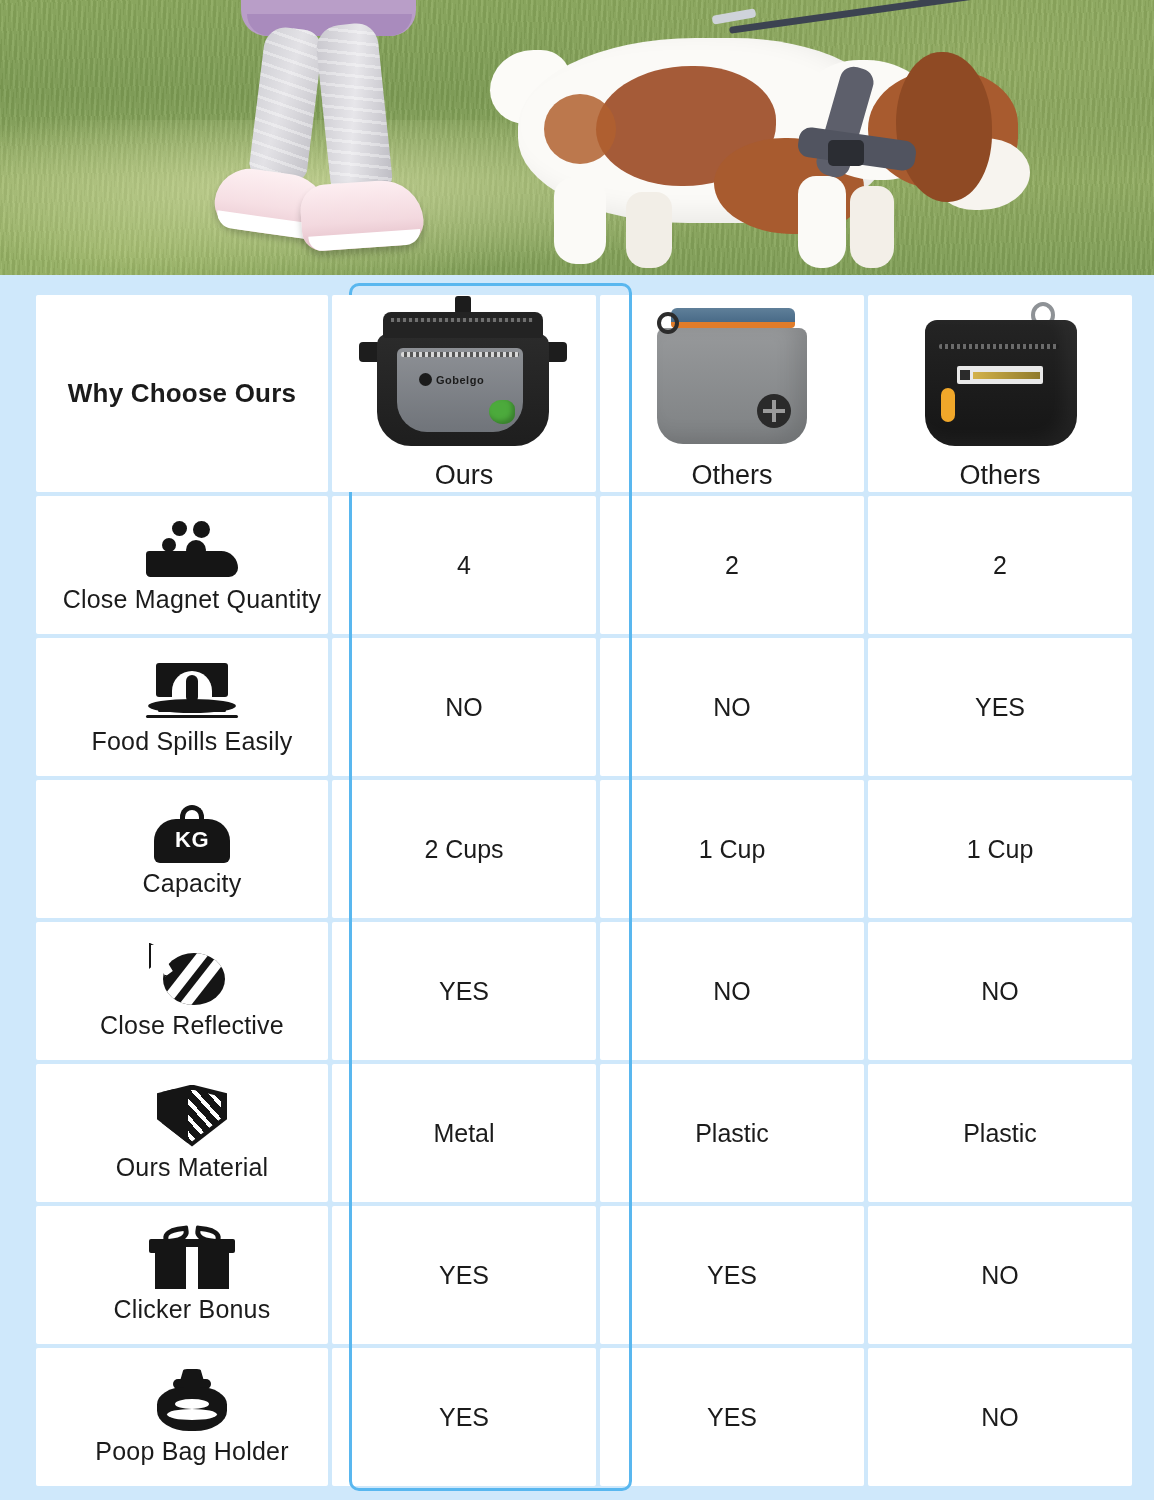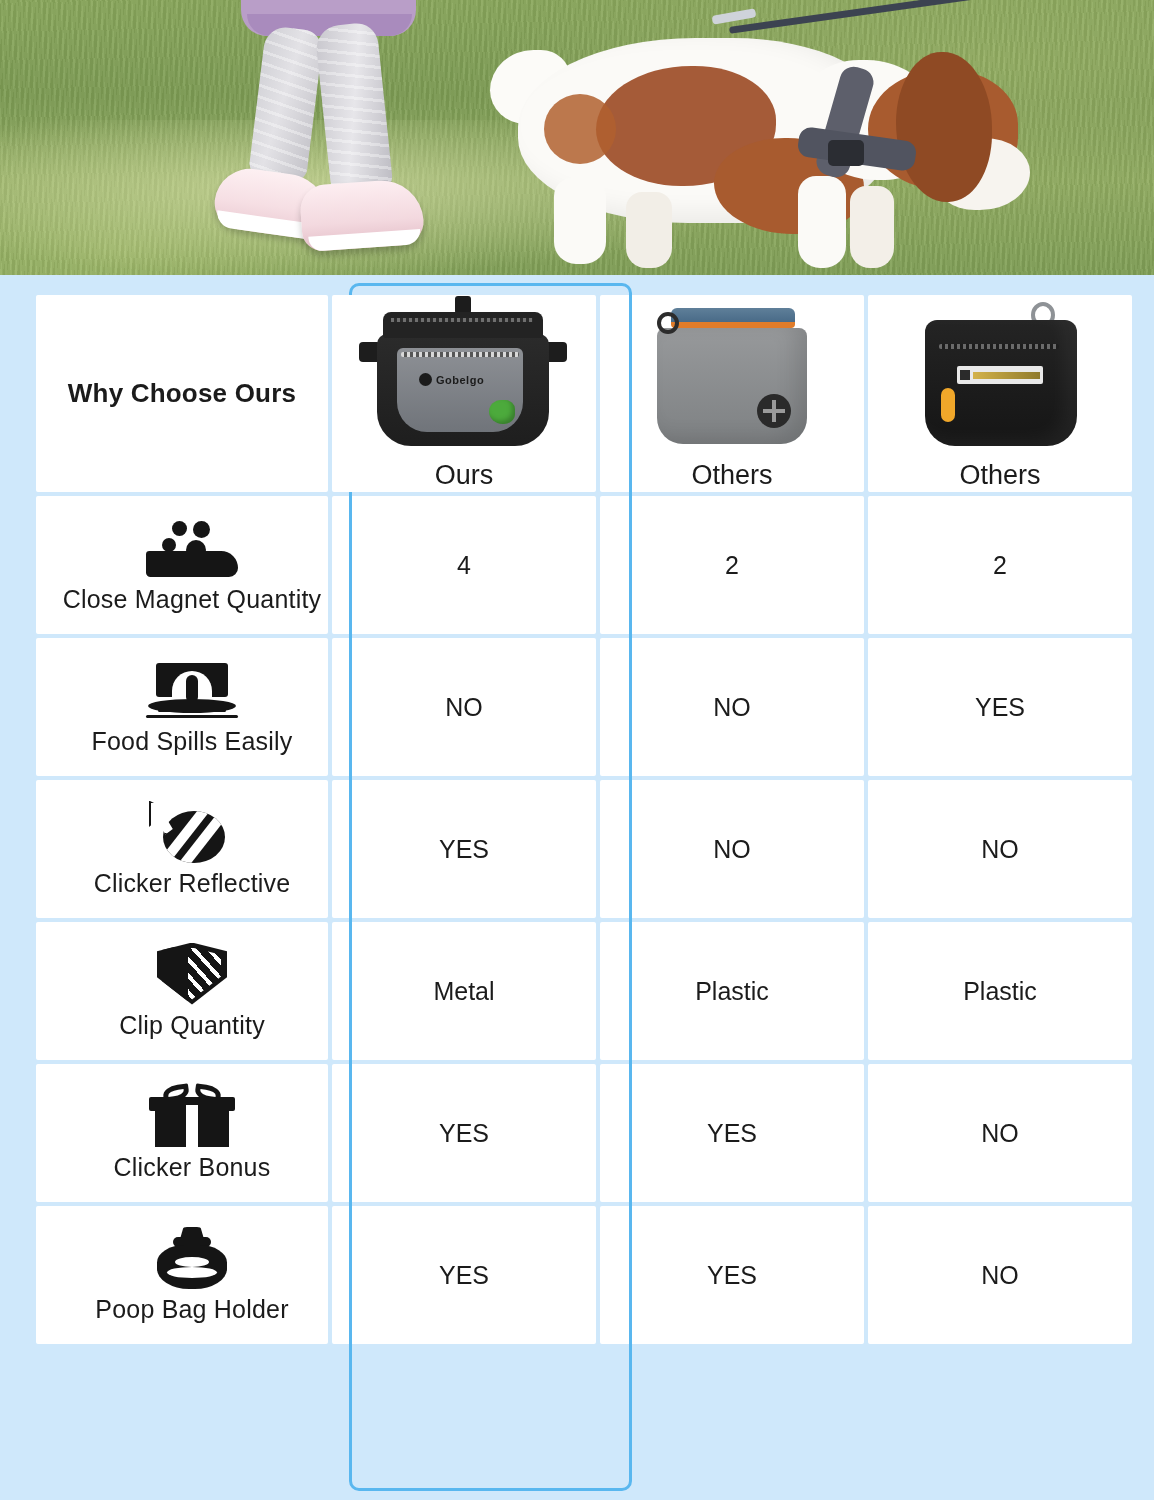--- a/index.html
+++ b/index.html
@@ -446,47 +446,64 @@
             </div>
           </div>
           <div class="flabel">Food Spills Easily</div>
         </div>
       </td>
       <td class="col">NO</td>
       <td class="col">NO</td>
       <td class="col">YES</td>
     </tr>
 
+    <tr>
+      <td class="feature">
+        <div class="fcell">
+          <div class="ficon">
+            <div class="icon-kg">
+              <div class="hook"></div>
+              <div class="body"></div>
+              <div class="txt">KG</div>
+            </div>
+          </div>
+          <div class="flabel">Capacity</div>
+        </div>
+      </td>
+      <td class="col">2 Cups</td>
+      <td class="col">1 Cup</td>
+      <td class="col">1 Cup</td>
+    </tr>
 
     <tr>
       <td class="feature">
         <div class="fcell">
           <div class="ficon">
             <div class="icon-reflect">
               <div class="circ"></div>
               <div class="arrow"></div>
             </div>
           </div>
-          <div class="flabel">Clicker Reflective</div>
+          <div class="flabel">Close Reflective</div>
         </div>
       </td>
       <td class="col">YES</td>
       <td class="col">NO</td>
       <td class="col">NO</td>
     </tr>
 
     <tr>
       <td class="feature">
         <div class="fcell">
           <div class="ficon">
             <div class="icon-shield">
                   <div class="sh"></div>
                 </div>
           </div>
-          <div class="flabel">Clip Quantity</div>
+          <div class="flabel">Ours Material</div>
         </div>
       </td>
       <td class="col">Metal</td>
       <td class="col">Plastic</td>
       <td class="col">Plastic</td>
     </tr>
 
     <tr>
       <td class="feature">
         <div class="fcell">

